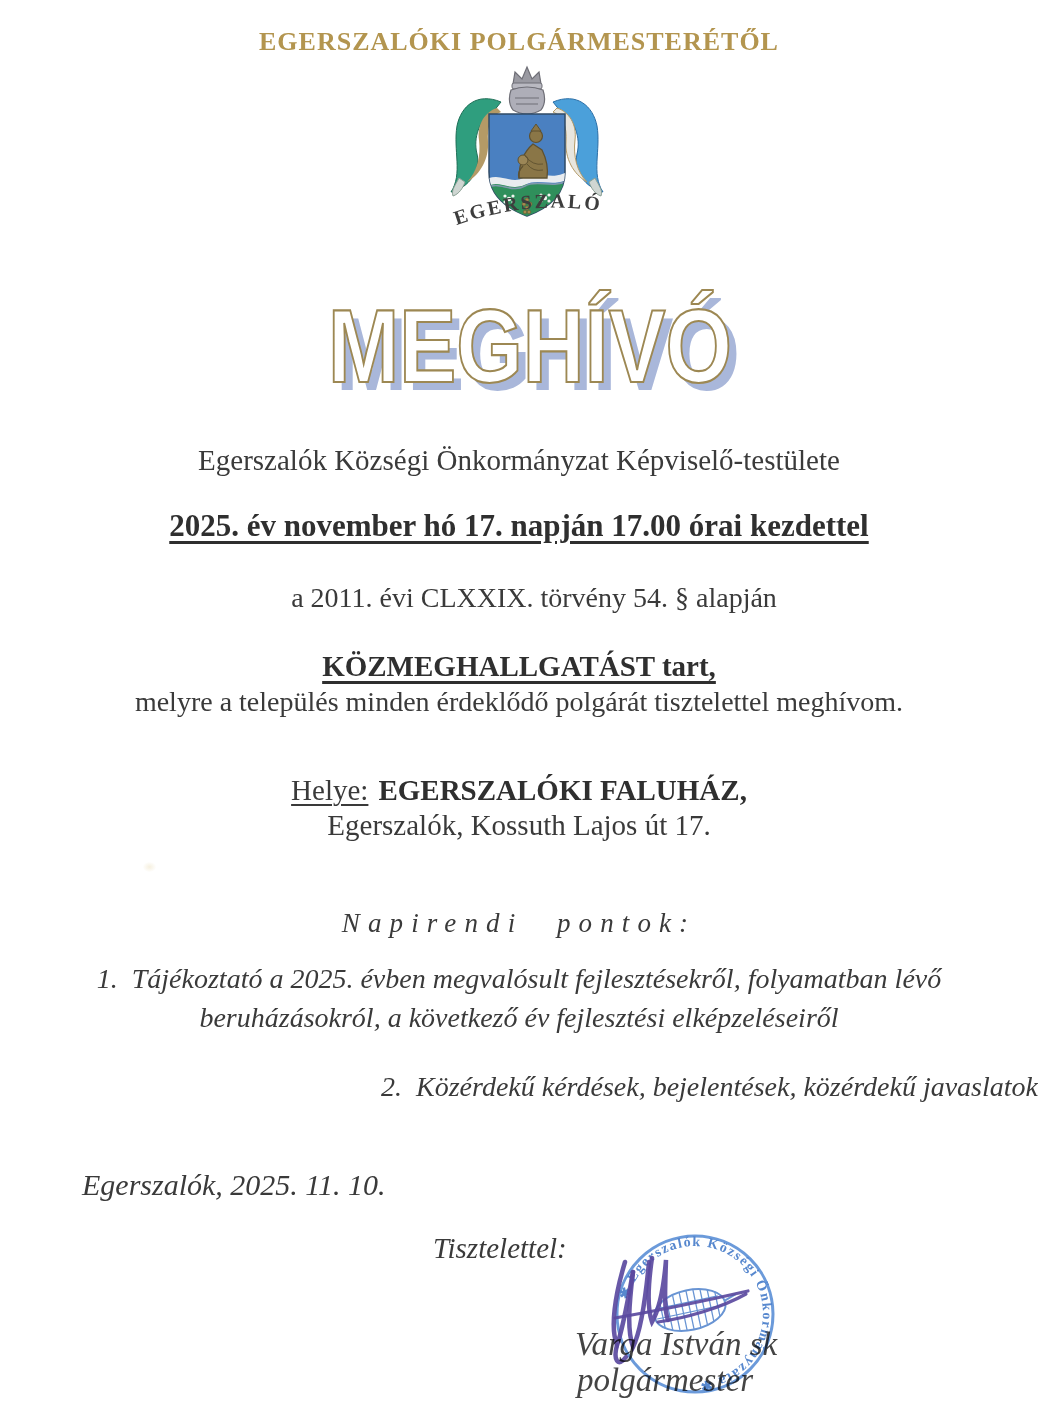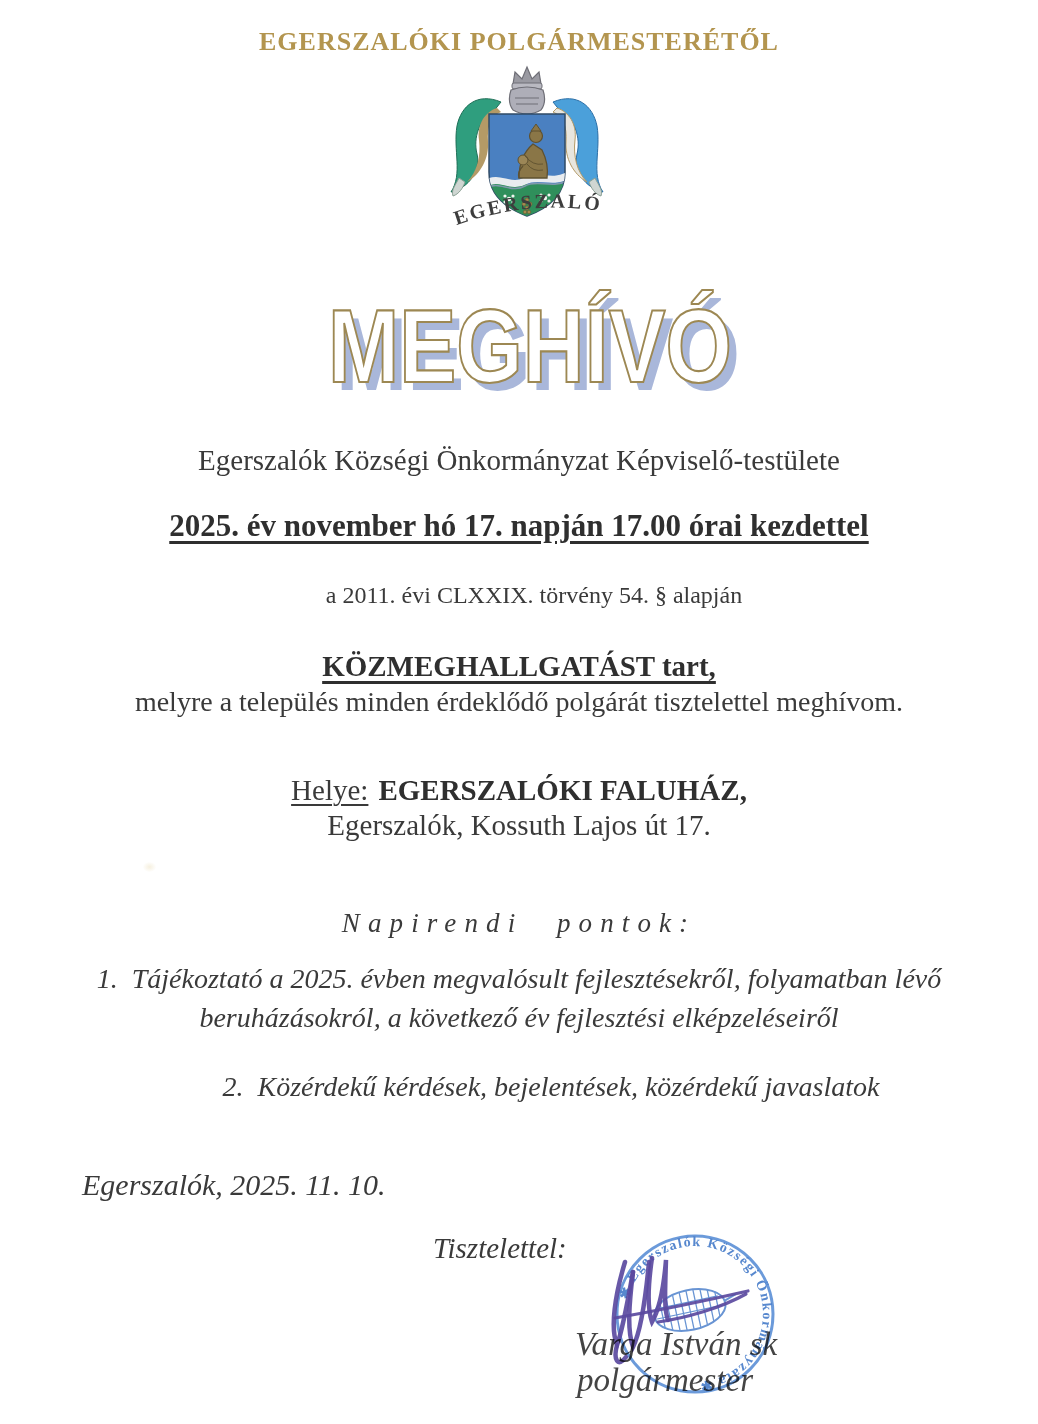--- a/index.html
+++ b/index.html
@@ -34,39 +34,39 @@
     fill:#a9b7da;text-anchor:middle;
   }
   .title-main{
     font-family:"Liberation Sans",sans-serif;font-weight:bold;font-size:104px;
     fill:#ffffff;stroke:#9d8853;stroke-width:2.2px;text-anchor:middle;
   }
 
   .intro-line{top:444px;font-size:29px;}
   .date-line{top:508px;font-size:31px;font-weight:bold;color:#2f2f2f;}
   .date-line span{text-decoration:underline;text-decoration-thickness:2.5px;text-underline-offset:5px;}
-  .law-line{top:582px;font-size:24px;padding-left:30px;}
+  .law-line{top:582px;font-size:28px;padding-left:30px;}
   .event-line{top:650px;font-size:29px;font-weight:bold;color:#2f2f2f;}
   .event-line span{text-decoration:underline;text-decoration-thickness:2.5px;text-underline-offset:5px;}
   .invite-line{top:686px;font-size:28px;}
 
   .venue-line{top:774px;font-size:29px;}
   .venue-label{text-decoration:underline;text-decoration-thickness:2px;text-underline-offset:4px;margin-right:10px;}
   .venue-name{font-weight:bold;color:#2f2f2f;}
   .venue-address{top:809px;font-size:29px;}
 
   .agenda-heading{top:908px;font-size:27px;font-style:italic;}
   .agenda-heading span{
     letter-spacing:0.3em;word-spacing:0.7em;
     text-decoration-thickness:1.5px;text-underline-offset:7px;margin-top:37px;
   }
 
   .agenda-item{font-size:28px;font-style:italic;white-space:pre-wrap;line-height:1.38;}
   .agenda-item-1{top:960px;left:59px;width:920px;text-align:center;}
-  .agenda-item-2{top:1068px;left:0;width:100%;padding-left:64px;box-sizing:border-box;text-align:center;}
+  .agenda-item-2{top:1068px;left:0;width:100%;padding-left:64px;box-sizing:border-box;text-align:right;}
 
   .date-place{top:1168px;left:82px;font-size:30px;font-style:italic;}
   .closing-line{top:1232px;left:433px;font-size:29px;font-style:italic;}
   .sig-name{top:1326px;left:575px;font-size:33px;font-style:italic;color:#444;}
   .sig-title{top:1362px;left:577px;font-size:33px;font-style:italic;color:#444;}
 
   .stamp-svg{top:1226px;left:606px;width:180px;height:180px;mix-blend-mode:multiply;overflow:visible;}
   .stamp-ring{fill:none;stroke:#5b8fd6;stroke-width:3px;opacity:.9;}
   .stamp-text{
     font-family:"Liberation Serif",serif;font-weight:bold;font-size:14px;

